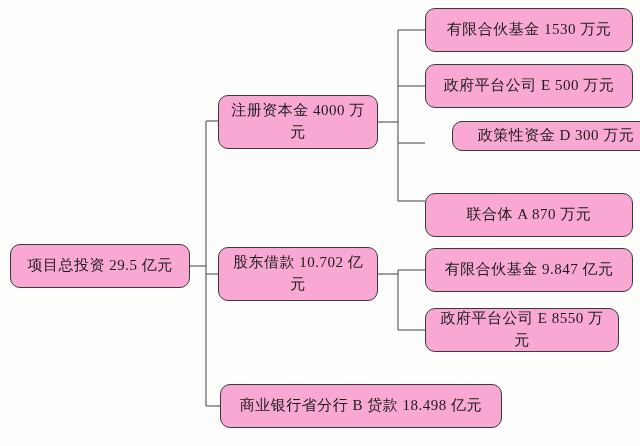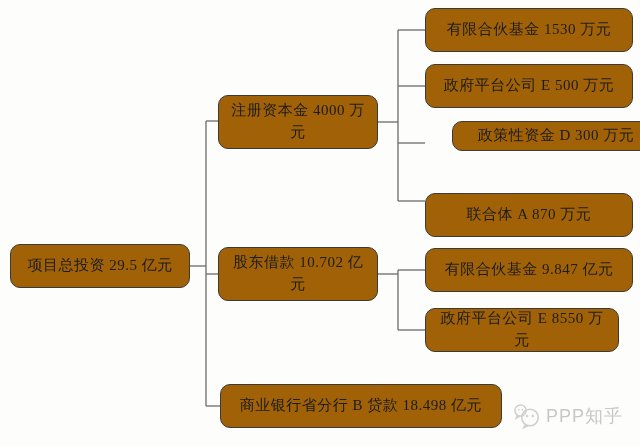--- a/index.html
+++ b/index.html
@@ -20,21 +20,21 @@
     left: 0;
     top: 0;
     z-index: 1;
   }
   .node {
     position: absolute;
     z-index: 2;
     box-sizing: border-box;
     border: 1.6px solid #3a3a3a;
     border-radius: 10px;
-    background: #a16207;
+    background: #f9a8d4;
     display: flex;
     align-items: center;
     justify-content: center;
     text-align: center;
     font-size: 15px;
     line-height: 1.45;
     color: #1c1c1c;
     padding: 6px 10px;
     letter-spacing: 0.5px;
   }
@@ -105,31 +105,14 @@
   <div class="node node-r2">政府平台公司 E 500 万元</div>
 
   <div class="node node-r3">政策性资金 D 300 万元</div>
 
   <div class="node node-r4">联合体 A 870 万元</div>
 
   <div class="node node-r5">有限合伙基金 9.847 亿元</div>
 
   <div class="node node-r6">政府平台公司 E 8550 万元</div>
 
-  <div class="watermark">
-    <svg width="30" height="28" viewBox="0 0 30 28">
-      <g stroke="#cfcfcf" stroke-width="1.5" fill="none">
-        <circle cx="8.5" cy="8.5" r="5.6"></circle>
-        <path d="M5.5 13.2 L4.2 16 L8 14.1"></path>
-        <circle cx="18" cy="15.5" r="8.3"></circle>
-        <path d="M13.5 22.5 L11.8 25.6 L16.4 23.6"></path>
-      </g>
-      <g fill="#cfcfcf">
-        <circle cx="6.7" cy="7.6" r="0.9"></circle>
-        <circle cx="10.3" cy="7.6" r="0.9"></circle>
-        <circle cx="15.2" cy="14" r="1.2"></circle>
-        <circle cx="20.8" cy="14" r="1.2"></circle>
-      </g>
-    </svg>
-    <span class="watermark-text">PPP知乎</span>
-  </div>
 
 </div>
 
 </body></html>

